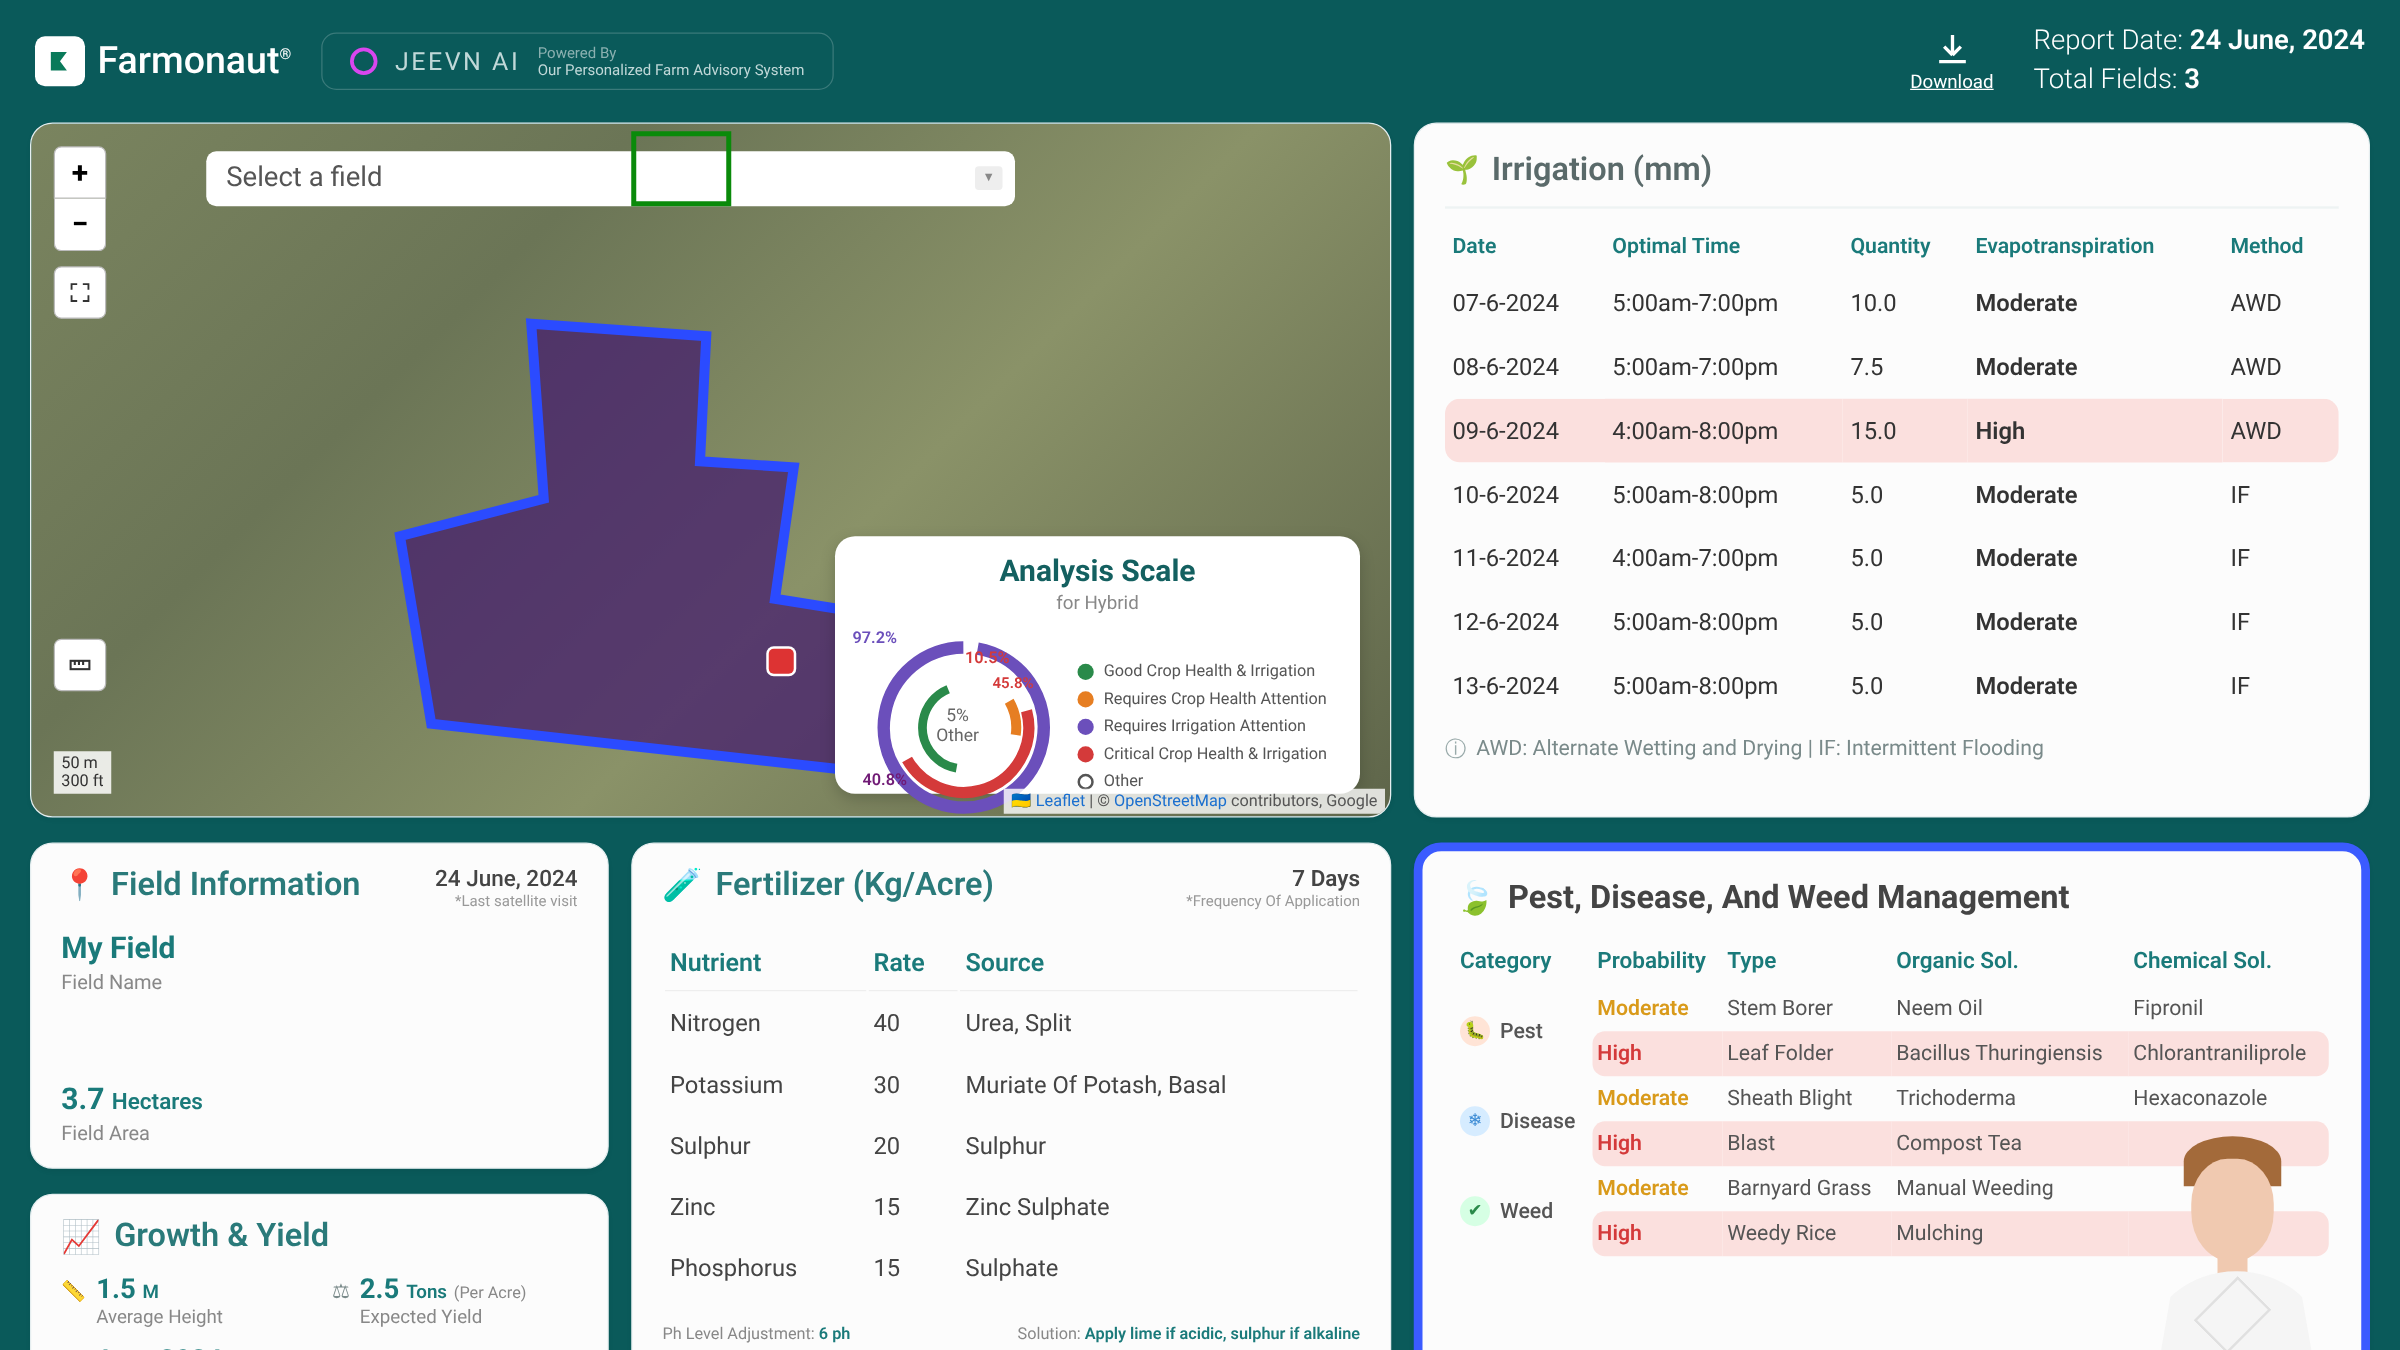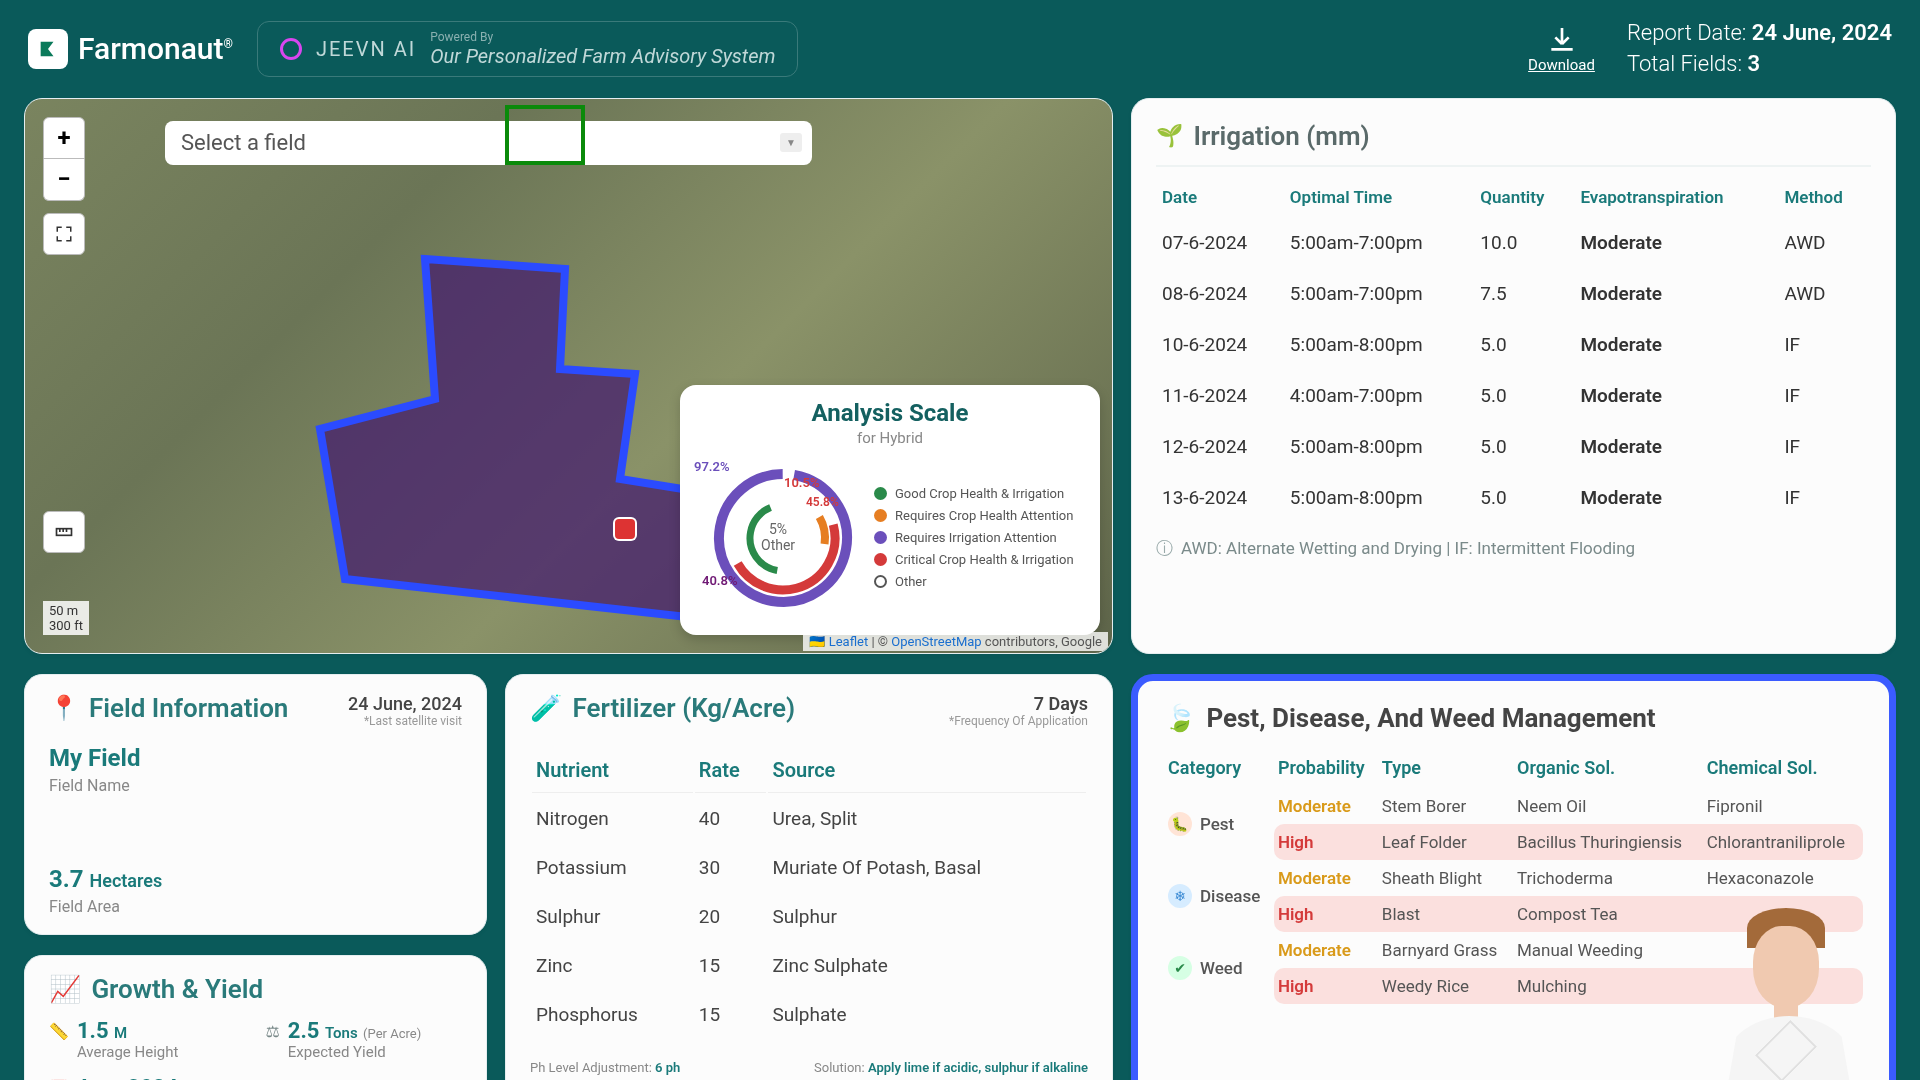--- a/index.html
+++ b/index.html
@@ -10,21 +10,21 @@
 .logo-block { display: flex; align-items: center; gap: 10px; }
 .logo-mark { width: 40px; height: 40px; background: #fff; border-radius: 8px; display: flex; align-items: center; justify-content: center; }
 .logo-mark svg { width: 22px; height: 22px; }
 .logo-text { color: #fff; font-size: 30px; font-weight: 500; }
 .logo-r { font-size: 12px; vertical-align: super; }
 .jeevn-box { border: 1px solid #3a7a7a; border-radius: 12px; padding: 8px 22px; display: flex; align-items: center; gap: 14px; }
 .jeevn-icon { width: 22px; height: 22px; border: 3px solid #d946ef; border-radius: 50%; }
 .jeevn-label { color: #c0d8d8; font-size: 20px; letter-spacing: 2px; }
 .jeevn-sub { display: flex; flex-direction: column; }
 .jeevn-sub .s1 { color: #8ab0b0; font-size: 12px; }
-.jeevn-sub .s2 { color: #c0d8d8; font-size: 20px; font-style: italic; }
+.jeevn-sub .s2 { color: #c0d8d8; font-size: 12px; }
 .header-right { margin-left: auto; display: flex; align-items: center; gap: 32px; }
 .dl-block { display: flex; flex-direction: column; align-items: center; color: #fff; cursor: pointer; }
 .dl-block svg { width: 32px; height: 32px; }
 .dl-block span { font-size: 15px; text-decoration: underline; }
 .report-meta { color: #fff; font-size: 22px; line-height: 1.4; }
 .report-meta .lbl { font-weight: 300; }
 .report-meta .val { font-weight: 600; }
 
 
 .grid { display: grid; grid-template-columns: 463px 608px 1fr; grid-template-rows: auto auto auto; gap: 20px 18px; padding: 0 24px 24px 24px; }
@@ -36,21 +36,21 @@
 .map-controls-left { position: absolute; top: 18px; left: 18px; display: flex; flex-direction: column; gap: 0; z-index: 10; }
 .map-btn { width: 42px; height: 42px; background: #fff; border: 1px solid #bbb; font-size: 24px; font-weight: bold; display: flex; align-items: center; justify-content: center; cursor: pointer; }
 .map-btn:first-child { border-radius: 6px 6px 0 0; }
 .map-btn:nth-child(2) { border-radius: 0 0 6px 6px; border-top: none; }
 .map-btn.fs { margin-top: 12px; border-radius: 6px; }
 .field-select { position: absolute; top: 22px; left: 140px; right: 300px; height: 44px; background: #fff; border-radius: 8px; display: flex; align-items: center; padding: 0 16px; font-size: 22px; color: #555; cursor: pointer; }
 .field-select::after { content: "▼"; position: absolute; right: 10px; font-size: 10px; color: #888; background:#eee; padding:4px 6px; border-radius:3px;}
 .field-polygon { position: absolute; top: 150px; left: 280px; width: 480px; height: 380px; }
 .aux-poly { position: absolute; top: 6px; left: 480px; width: 80px; height: 60px; border: 4px solid #0a8a0a; }
 .map-marker { position: absolute; top: 420px; left: 590px; width: 20px; height: 20px; background: #d33; border-radius: 4px; box-shadow:0 0 0 2px #fff; }
-.analysis-card { position: absolute; right: 12px; bottom: 18px; top: auto; width: 420px; height: 250px; background: #fff; border-radius: 16px; padding: 14px 18px; box-shadow: 0 4px 12px rgba(0,0,0,.18); }
+.analysis-card { position: absolute; right: 24px; bottom: 18px; top: auto; width: 420px; height: 206px; background: #fff; border-radius: 16px; padding: 14px 18px; box-shadow: 0 4px 12px rgba(0,0,0,.18); }
 .analysis-card h3 { text-align: center; color: #146060; font-size: 24px; font-weight: 700; }
 .analysis-card .sub { text-align: center; color: #888; font-size: 15px; margin-top: 2px; }
 .donut-wrap { display: flex; align-items: center; gap: 6px; margin-top: 6px; }
 .donut-legend { font-size: 13px; color: #555; flex:1; }
 .donut-legend div { display: flex; align-items: center; gap: 8px; margin: 7px 0; }
 .dot { width: 13px; height: 13px; border-radius: 50%; flex:none; }
 .dot.green { background: #2a8a4a; }
 .dot.orange { background: #e67e22; }
 .dot.purple { background: #6b4fbb; }
 .dot.red { background: #d43a3a; }
@@ -273,20 +273,27 @@
             <td class="evap-mod">Moderate</td>
             <td>AWD</td>
           </tr>
           <tr>
             <td>08-6-2024</td>
             <td>5:00am-7:00pm</td>
             <td>7.5</td>
             <td class="evap-mod">Moderate</td>
             <td>AWD</td>
           </tr>
+          <tr class="high">
+            <td>09-6-2024</td>
+            <td>4:00am-8:00pm</td>
+            <td>15.0</td>
+            <td class="evap-high">High</td>
+            <td>AWD</td>
+          </tr>
           <tr>
             <td>10-6-2024</td>
             <td>5:00am-8:00pm</td>
             <td>5.0</td>
             <td class="evap-mod">Moderate</td>
             <td>IF</td>
           </tr>
           <tr>
             <td>11-6-2024</td>
             <td>4:00am-7:00pm</td>

